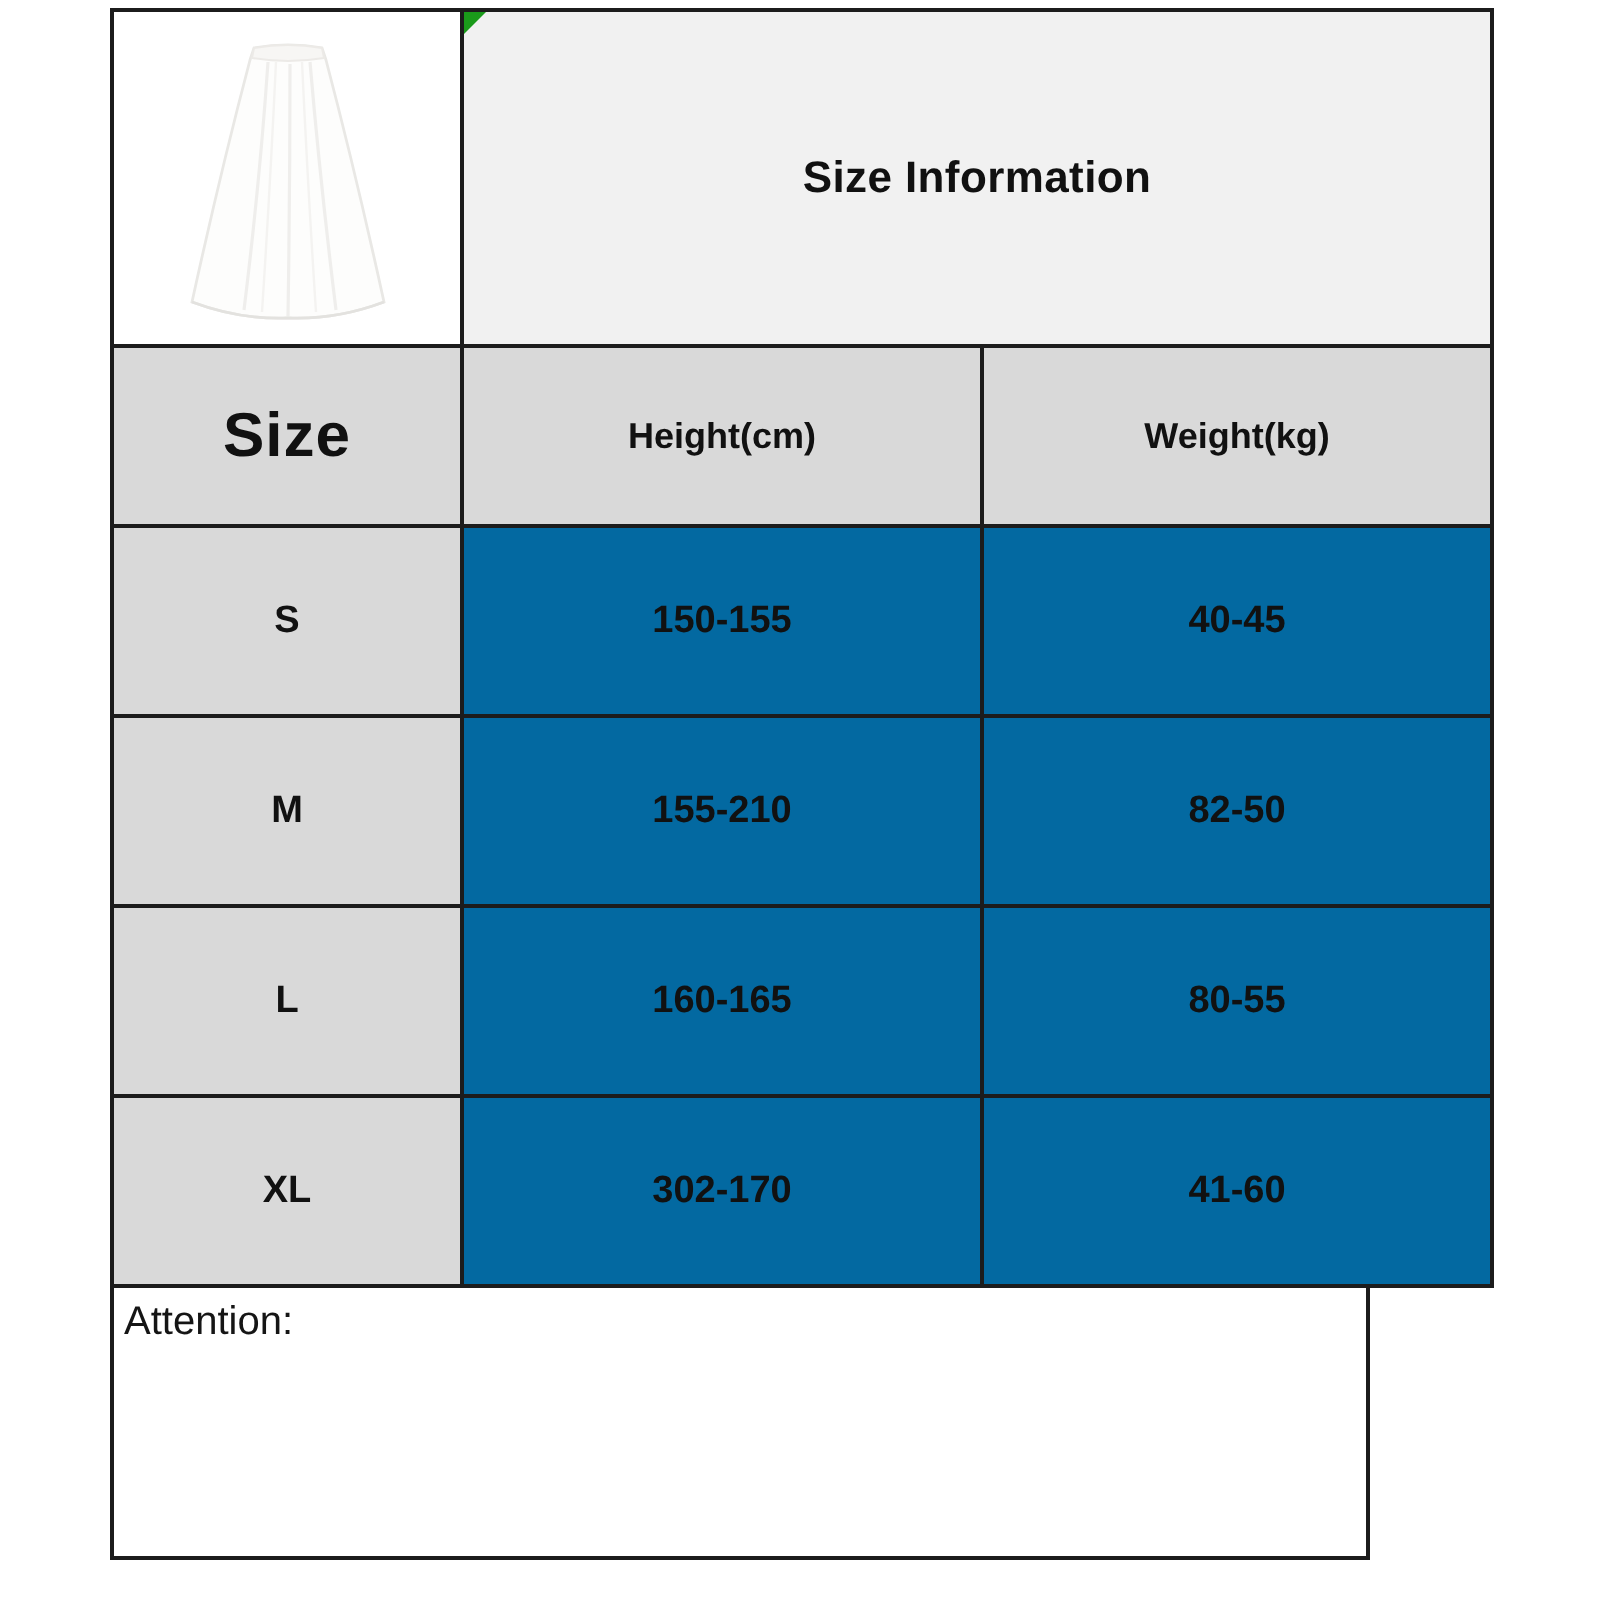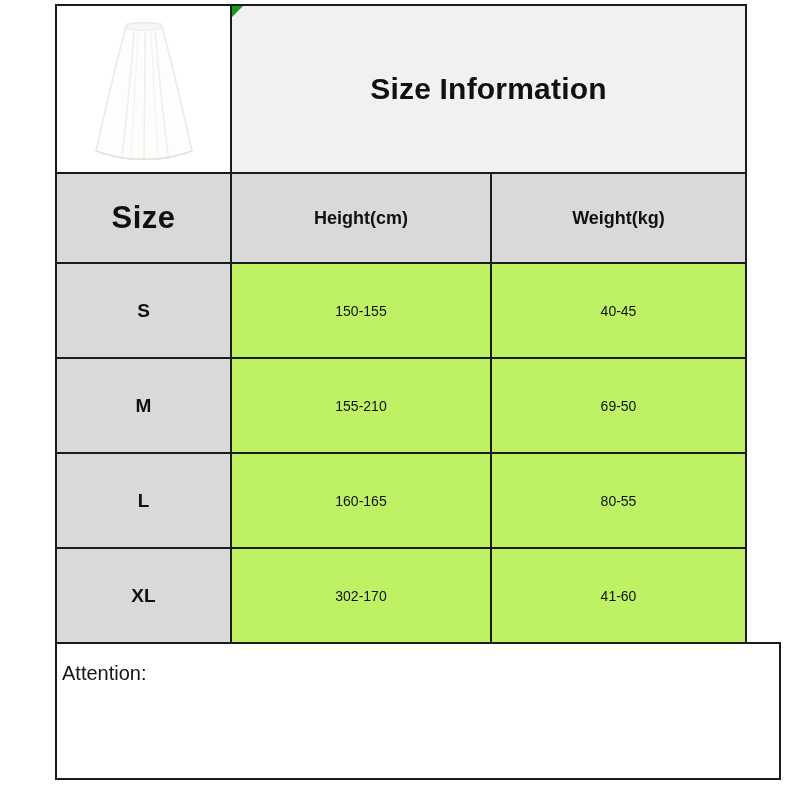--- a/index.html
+++ b/index.html
@@ -36,21 +36,21 @@
     padding: 0;
     overflow: hidden;
   }
   .img-cell {
     background: #ffffff;
     height: 166px;
   }
   .title-cell {
     background: #f1f1f1;
     position: relative;
-    font-size: 30px;
+    font-size: 22px;
     font-weight: bold;
     letter-spacing: 0.2px;
   }
   .corner-flag {
     position: absolute;
     top: 0;
     left: 0;
     width: 0;
     height: 0;
     border-top: 11px solid #1a9a1a;
@@ -66,32 +66,32 @@
     font-size: 31px;
     letter-spacing: 0.5px;
   }
   .size-cell {
     background: #d9d9d9;
     font-size: 19px;
     font-weight: bold;
     height: 93px;
   }
   .data-cell {
-    background: #bef264;
-    font-size: 14px;
-    font-weight: normal;
+    background: #0369a1;
+    font-size: 19px;
+    font-weight: bold;
   }
   .attention-box {
     box-sizing: border-box;
-    width: 726px;
+    width: 630px;
     margin-top: -2px;
     border: 2px solid #1c1c1c;
     background: #ffffff;
     min-height: 138px;
-    padding: 16px 6px 6px 5px;
+    padding: 4px 6px 6px 5px;
     text-align: left;
     font-size: 20px;
     line-height: 27px;
     color: #151515;
   }
   .skirt-box {
     display: flex;
     align-items: center;
     justify-content: center;
     width: 100%;
@@ -141,21 +141,21 @@
       </tr>
 
       <tr>
         <td class="size-cell">S</td>
         <td class="data-cell">150-155</td>
         <td class="data-cell">40-45</td>
       </tr>
       <tr>
         <td class="size-cell">M</td>
         <td class="data-cell">155-210</td>
-        <td class="data-cell">69-50</td>
+        <td class="data-cell">82-50</td>
       </tr>
       <tr>
         <td class="size-cell">L</td>
         <td class="data-cell">160-165</td>
         <td class="data-cell">80-55</td>
       </tr>
       <tr>
         <td class="size-cell">XL</td>
         <td class="data-cell">302-170</td>
         <td class="data-cell">41-60</td>

